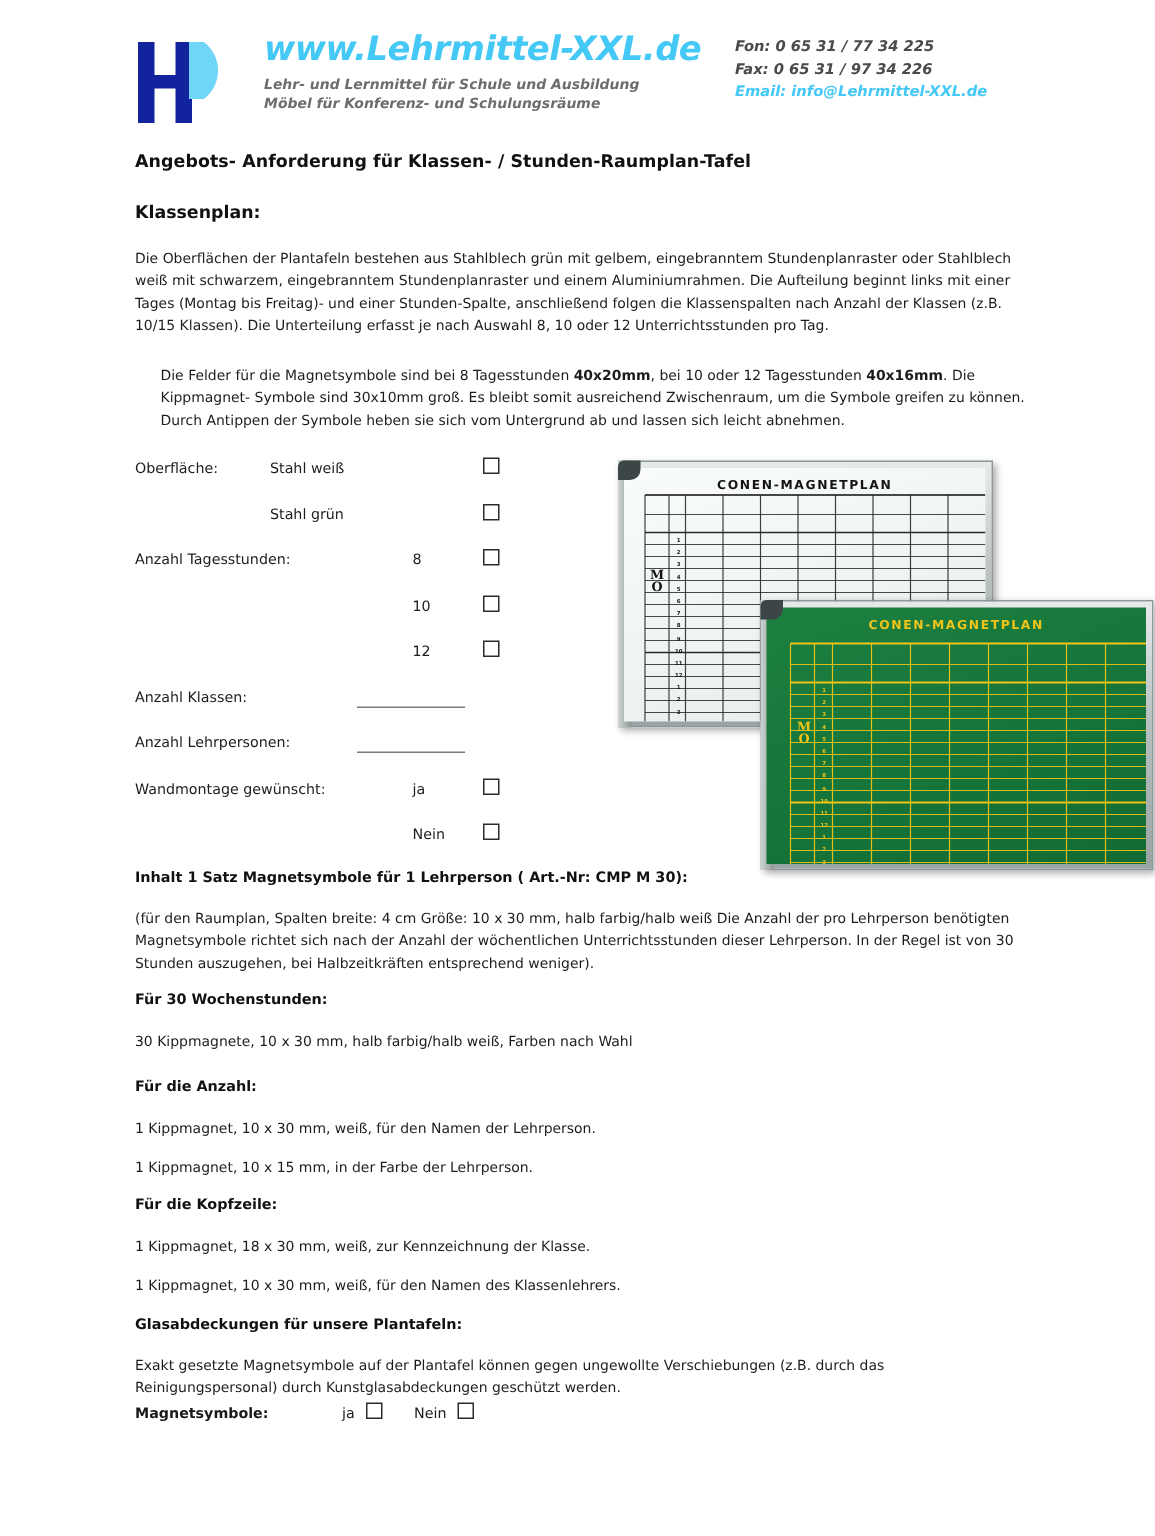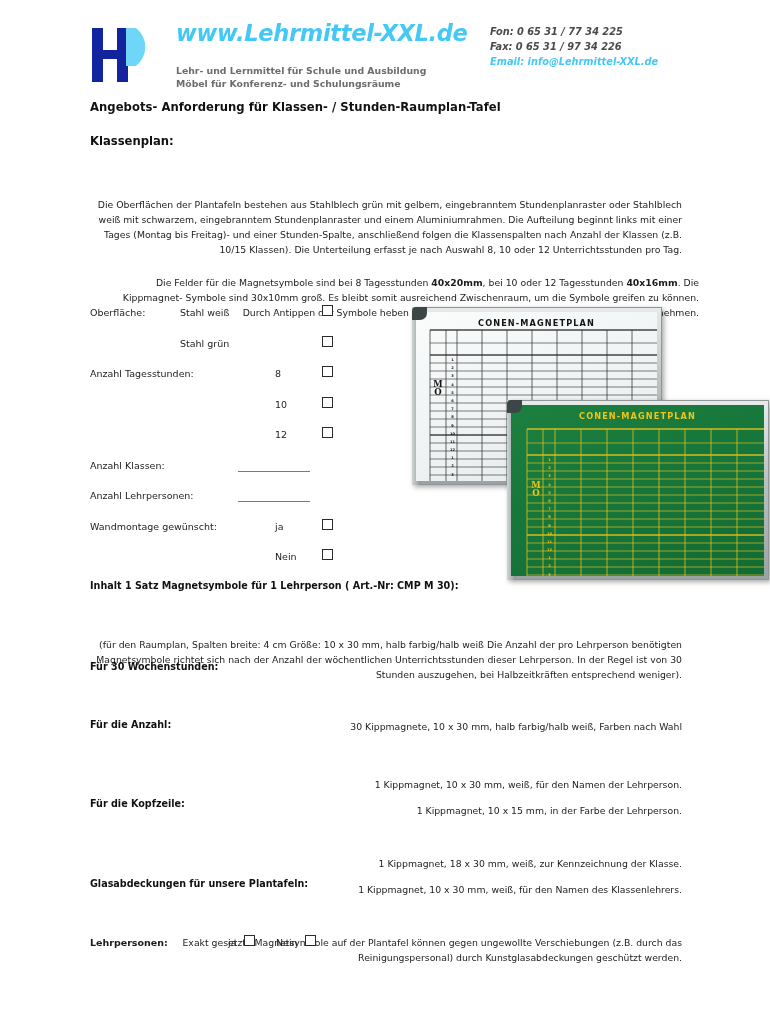--- a/index.html
+++ b/index.html
@@ -52,22 +52,23 @@
     font-family: "DejaVu Sans", sans-serif;
     font-style: italic;
     font-weight: bold;
     font-size: 22.5px;
     letter-spacing: -0.3px;
     color: #44c8f5;
     line-height: 1.05;
     white-space: nowrap;
   }
   .brand-sub {
-    margin-top: 18px;
-    font-family: "DejaVu Sans", sans-serif;
+    margin-top: 4px;
+    font-family: "DejaVu Sans", sans-serif;
+    font-style: italic;
     font-weight: bold;
     font-size: 9.3px;
     color: #6d6d6d;
     line-height: 1.42;
     white-space: nowrap;
   }
 
   .contact-block {
     position: absolute;
     left: 400px;
@@ -104,22 +105,21 @@
     color: #111;
   }
 
   
   .para {
     position: absolute;
     font-family: "DejaVu Sans", sans-serif;
     font-size: 9.3px;
     line-height: 1.62;
     color: #1c1c1c;
-    text-align: right;
-    margin-top: 32px;
+    text-align: left;
   }
   .para b { font-weight: bold; }
 
   .p-intro  { left: 90px; top: 165px; width: 592px; }
   .p-felder { left: 107px; top: 243px; width: 592px; }
 
   .h-bold {
     position: absolute;
     font-family: "DejaVu Sans", sans-serif;
     font-weight: bold;
@@ -498,20 +498,20 @@
       <div class="para" style="left: 90px; top: 745px; width: 592px;">1 Kippmagnet, 10 x 30 mm, weiß, für den Namen der Lehrperson.</div>
       <div class="para" style="left: 90px; top: 771px; width: 592px;">1 Kippmagnet, 10 x 15 mm, in der Farbe der Lehrperson.</div>
       <div class="h-bold" style="left: 90px; top: 798px;">Für die Kopfzeile:</div>
       <div class="para" style="left: 90px; top: 824px; width: 592px;">1 Kippmagnet, 18 x 30 mm, weiß, zur Kennzeichnung der Klasse.</div>
       <div class="para" style="left: 90px; top: 850px; width: 592px;">1 Kippmagnet, 10 x 30 mm, weiß, für den Namen des Klassenlehrers.</div>
       <div class="h-bold" style="left: 90px; top: 878px;">Glasabdeckungen für unsere Plantafeln:</div>
       <div class="para" style="left: 90px; top: 903px; width: 592px;">Exakt gesetzte Magnetsymbole auf der Plantafel können gegen ungewollte Verschiebungen (z.B. durch das Reinigungspersonal) durch Kunstglasabdeckungen geschützt werden.</div>
     </div>
 
   <div id="glass-row-host" style="position: absolute; left: 90px; top: 935px; width: 400px; height: 20px; font-family: &quot;DejaVu Sans&quot;, sans-serif; font-size: 9.5px;">
-      <div style="position: absolute; left: 0px; top: 2px; font-weight: bold; white-space: nowrap;">Lehrpersonen:</div>
+      <div style="position: absolute; left: 0px; top: 2px; font-weight: bold; white-space: nowrap;">Magnetsymbole:</div>
       <div style="position: absolute; left: 138px; top: 2px; white-space: nowrap;">ja</div>
       <div class="checkbox" style="position: absolute; left: 154px; top: 0px;"></div>
       <div style="position: absolute; left: 186px; top: 2px; white-space: nowrap;">Nein</div>
       <div class="checkbox" style="position: absolute; left: 215px; top: 0px;"></div>
     </div>
 
 </div>
 
 </body></html>

